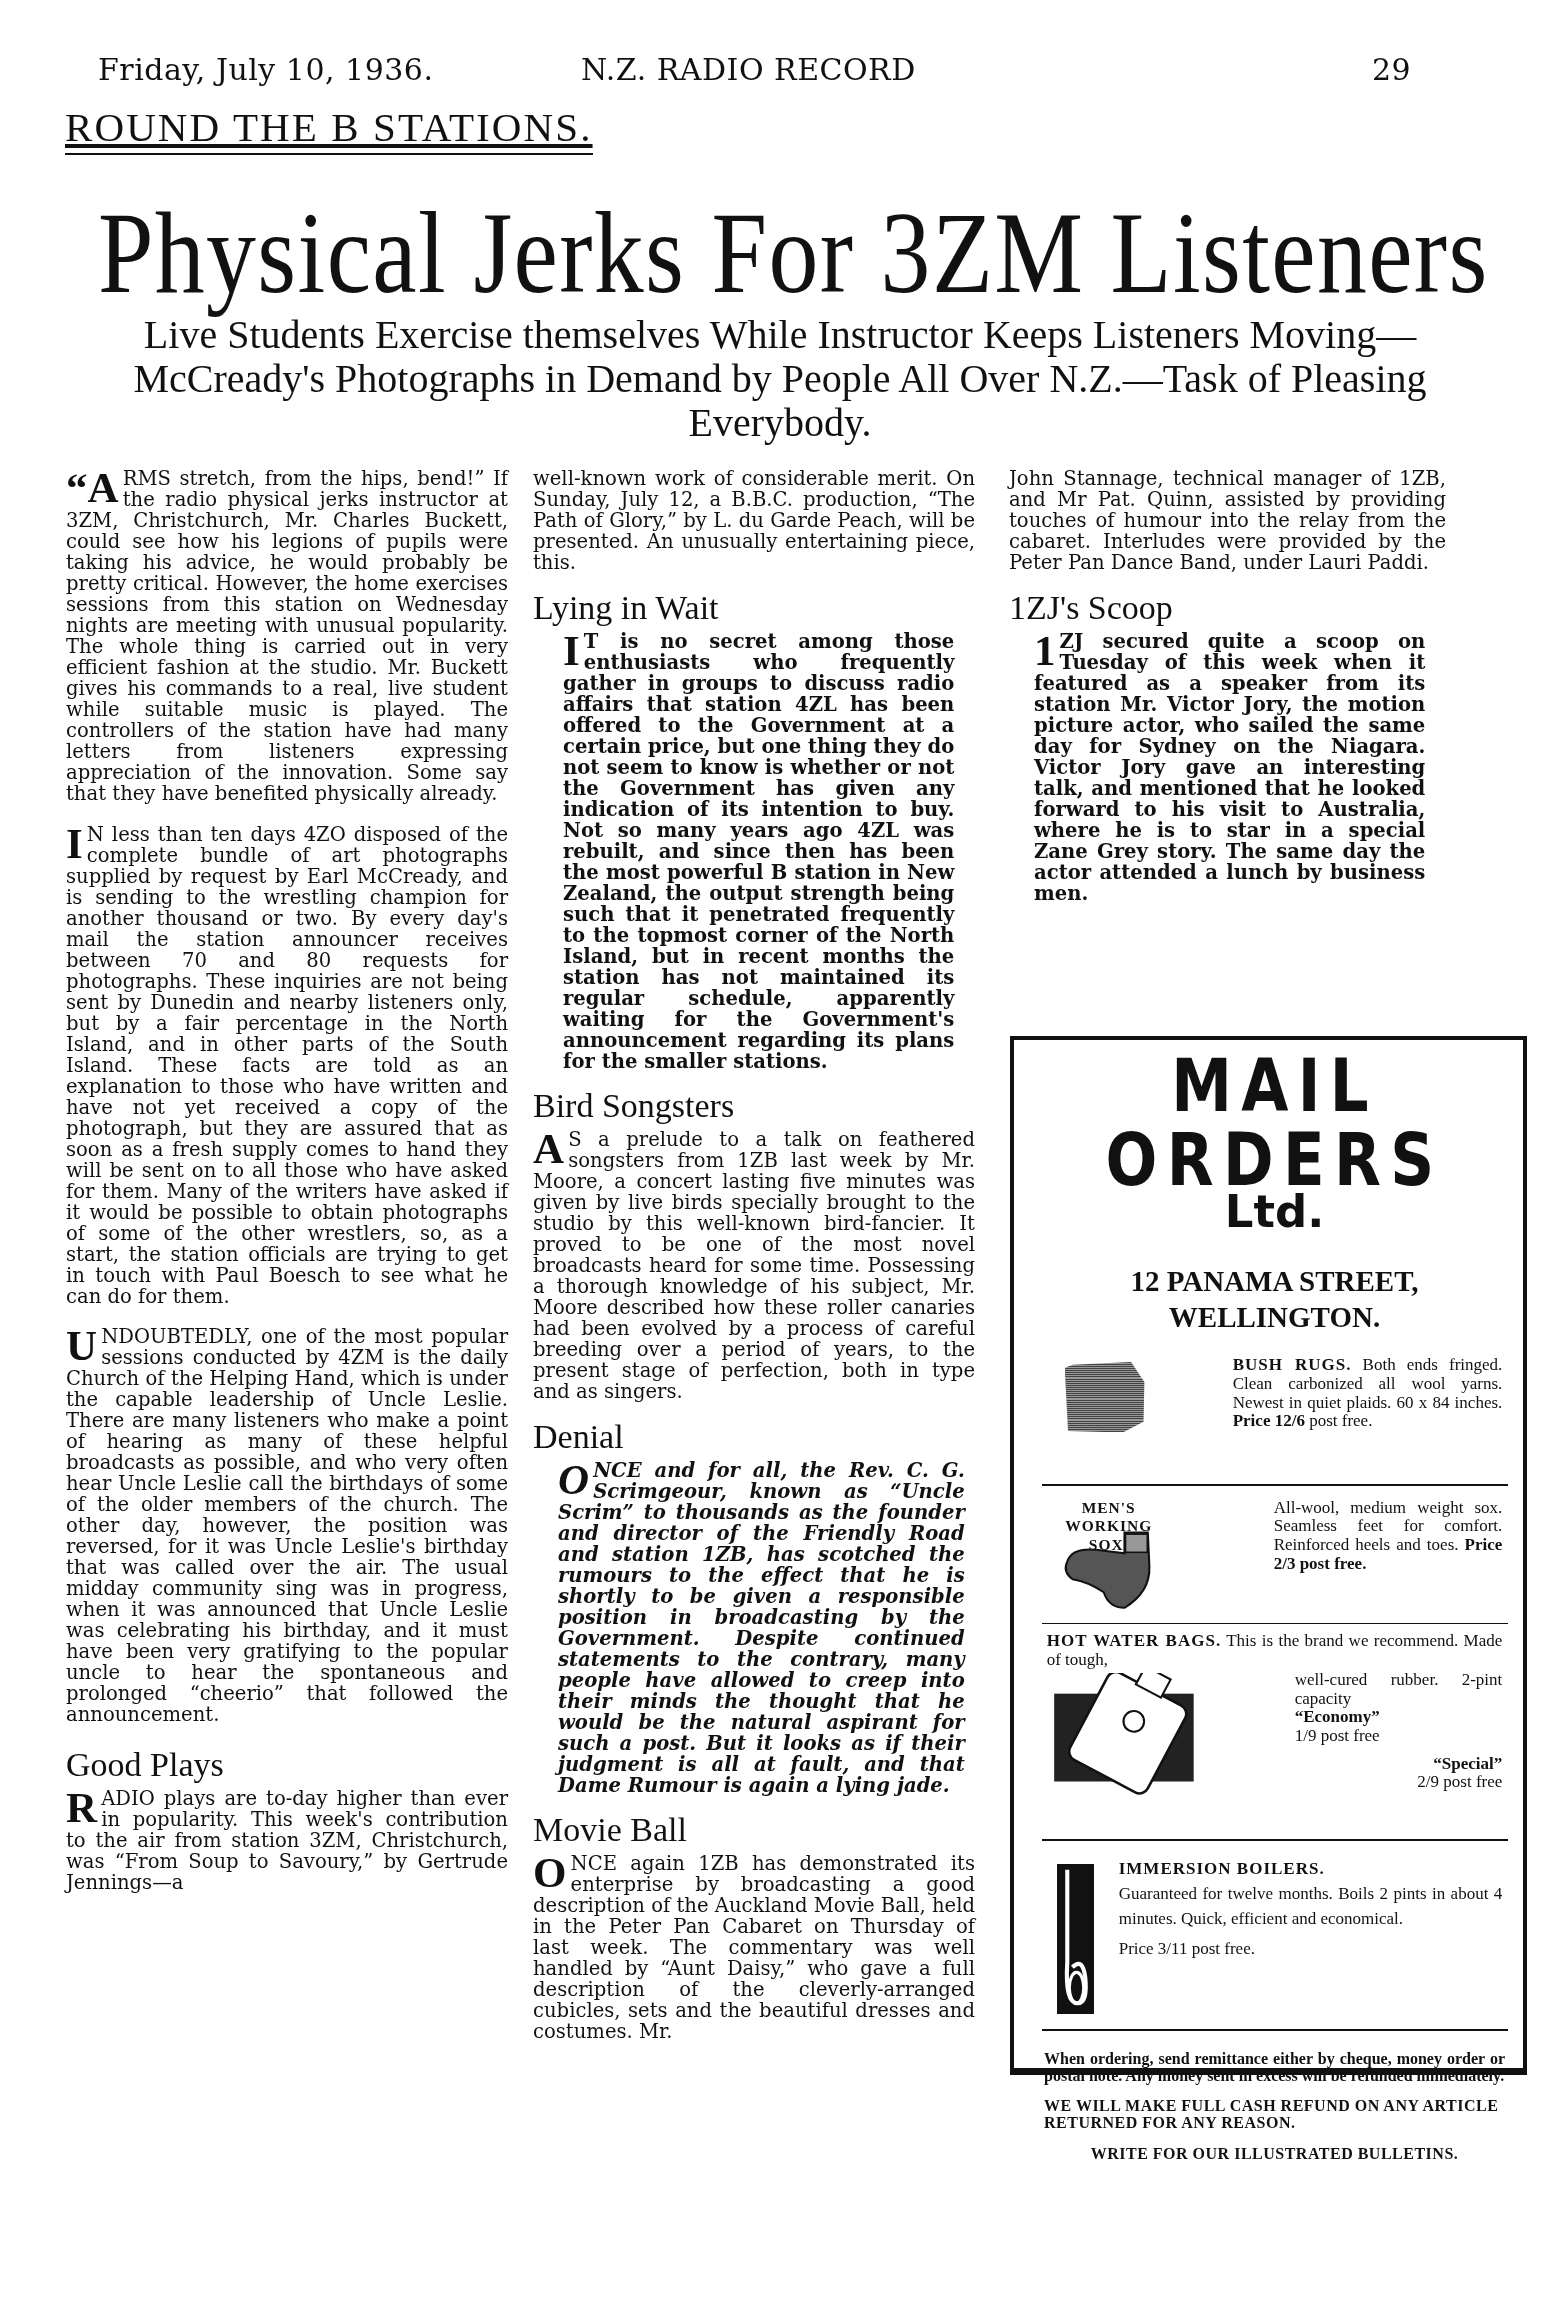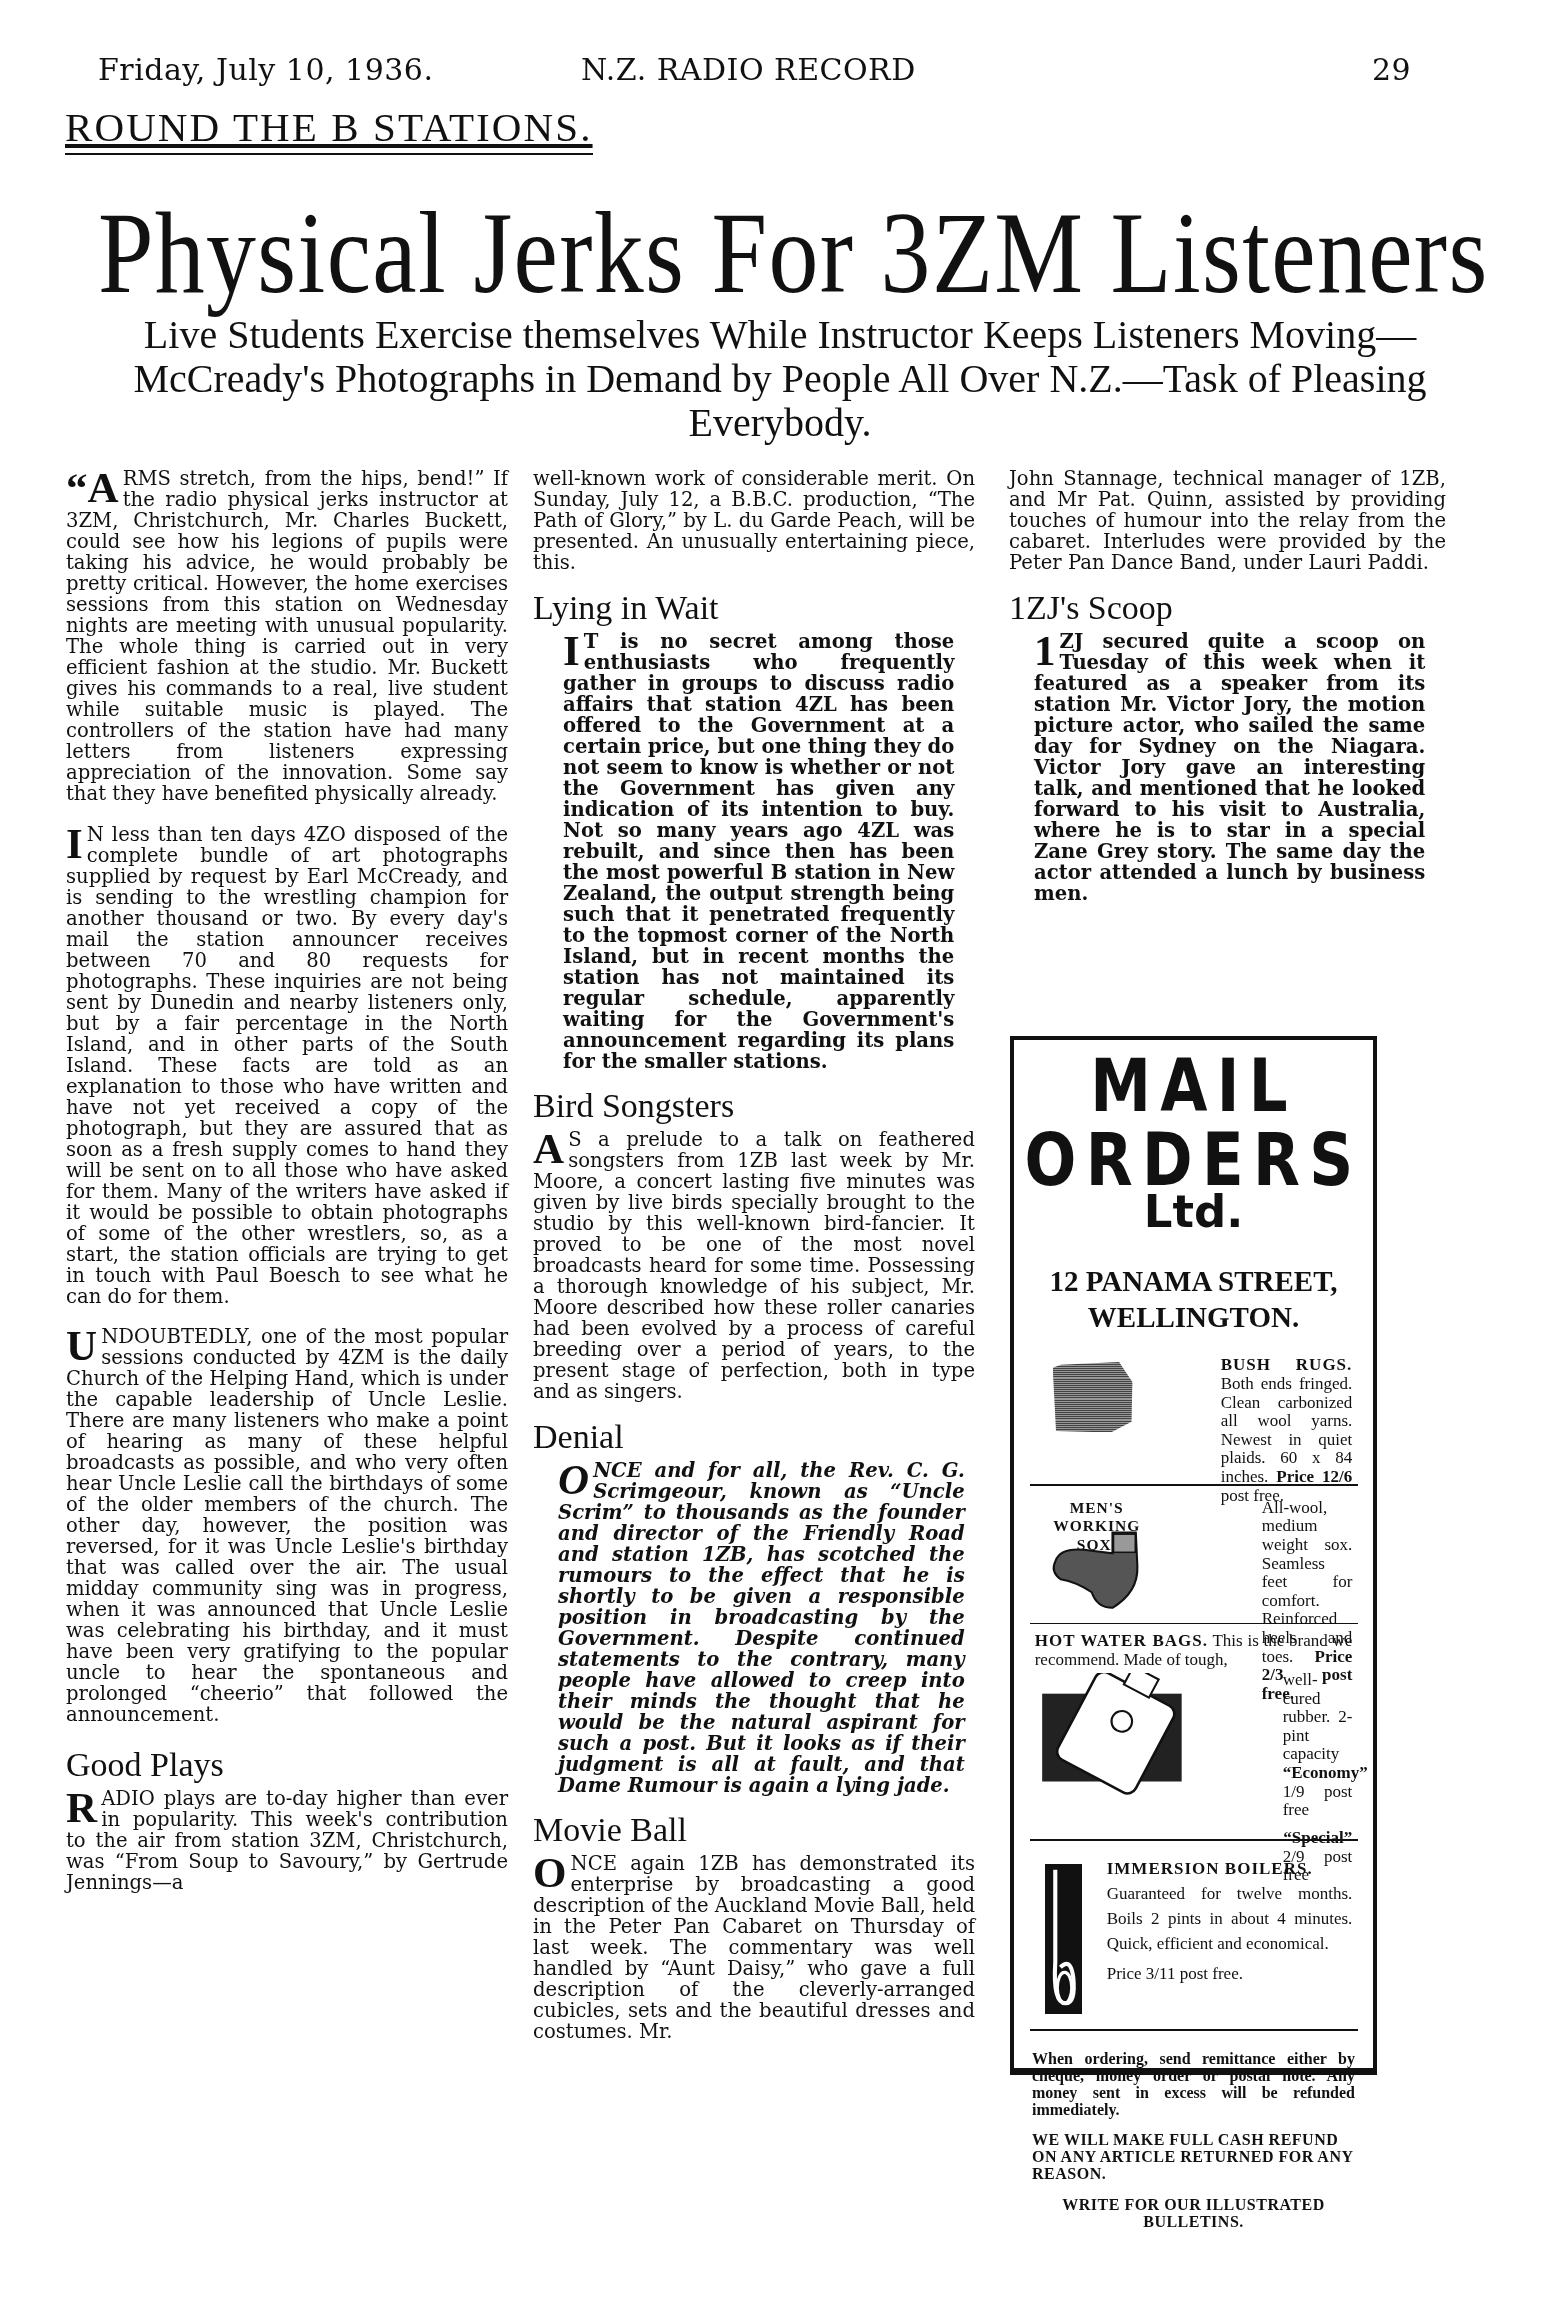--- a/index.html
+++ b/index.html
@@ -15,21 +15,21 @@
   .col { position: absolute; font-size: 19.6px; line-height: 21px; text-align: justify; font-family: "DejaVu Serif", serif; }
   .col p { margin: 0; }
   .c1 { left: 66px; top: 468px; width: 442px; }
   .c2 { left: 533px; top: 468px; width: 442px; }
   .c3 { left: 1009px; top: 468px; width: 437px; }
   .para { margin-bottom: 19.6px !important; }
   .drop { float: left; font-size: 43px; line-height: 36px; margin: 2.1px 4.1px 0 0; font-family: "Liberation Serif", serif; font-weight: bold; }
   .subhead { font-family: "Liberation Serif", serif; font-size: 34px; line-height: 40px; margin: 14.5px 0 3.1px 0; }
   .bold-body { font-weight: bold; padding-left: 30px; }
   .italic-body { font-style: italic; font-weight: bold; padding-left: 30px; }
-  .ad { position: absolute; left: 1010px; top: 1036px; width: 367px; height: 1039px; border: 4.7px solid #111; box-sizing: border-box; border-bottom-width: 7.2px; font-family: "Liberation Sans", sans-serif; }
+  .ad { position: absolute; left: 1010px; top: 1036px; width: 517px; height: 1039px; border: 4.7px solid #111; box-sizing: border-box; border-bottom-width: 7.2px; font-family: "Liberation Sans", sans-serif; padding-left: 12px; }
   .ad-brand { text-align: center; font-size: 61px; font-weight: bold; letter-spacing: 9.3px; margin-top: 20.7px; line-height: 62px; transform: scaleY(1.2); font-family: "DejaVu Sans", sans-serif; }
   .ad-ltd { text-align: center; font-size: 45px; font-weight: bold; line-height: 47px; margin-top: 3px; font-family: "DejaVu Sans", sans-serif; }
   .ad-addr { text-align: center; font-size: 29px; font-weight: bold; line-height: 36px; margin-top: 28px; font-family: "Liberation Serif", serif; }
   .ad-row { position: relative; margin: 0 20.7px; }
   .ad-sep { height: 1.6px; background: #111; margin: 0 15.5px; }
   .ad-text { font-family: "Liberation Serif", serif; font-size: 17px; line-height: 18.6px; text-align: justify; }
   .ad-caps { font-weight: bold; letter-spacing: 1px; }
   .rug-img { position: absolute; left: 18px; top: 10.3px; width: 83px; height: 72px; background: repeating-linear-gradient(0deg, #222 0 1px, #888 1px 2.1px), #333; clip-path: polygon(10% 6%, 80% 2%, 96% 30%, 95% 85%, 70% 100%, 4% 98%, 0 10%); opacity: .85; }
   .sox-img { position: absolute; left: 10.3px; top: 36px; width: 109px; height: 83px; }
   .bag-img { position: absolute; left: 7.8px; top: 41px; width: 145px; height: 124px; }
@@ -120,21 +120,21 @@
         <rect x="55" y="20" width="170" height="190" rx="18" fill="#fff" stroke="#111" stroke-width="5"></rect>
         <rect x="110" y="-15" width="55" height="40" fill="#fff" stroke="#111" stroke-width="4"></rect>
         <circle cx="140" cy="90" r="20" fill="#fff" stroke="#111" stroke-width="4"></circle>
       </g>
     </svg>
     <div class="ad-text" style="position:absolute; left:248px; right:0; top:39px;">
       <div>well-cured rubber. 2-pint capacity</div>
       <div style="font-weight:bold;">“Economy”</div>
       <div>1/9 post free</div>
       <div style="font-weight:bold; text-align:right; margin-top:9.3px;">“Special”</div>
-      <div style="">2/9 post free</div>
+      <div style="text-align:right;">2/9 post free</div>
     </div>
   </div>
   <div class="ad-sep"></div>
 
   <div class="ad-row" style="height:181px; margin-top:7.8px;">
     <div class="boiler-img">
       <svg viewBox="0 0 72 290" width="37" height="150">
         <path d="M20 10 L20 190 Q15 270 40 270 Q60 270 55 220 Q50 180 30 200" fill="none" stroke="#fff" stroke-width="8"></path>
         <ellipse cx="38" cy="240" rx="14" ry="30" fill="none" stroke="#fff" stroke-width="6"></ellipse>
       </svg>

